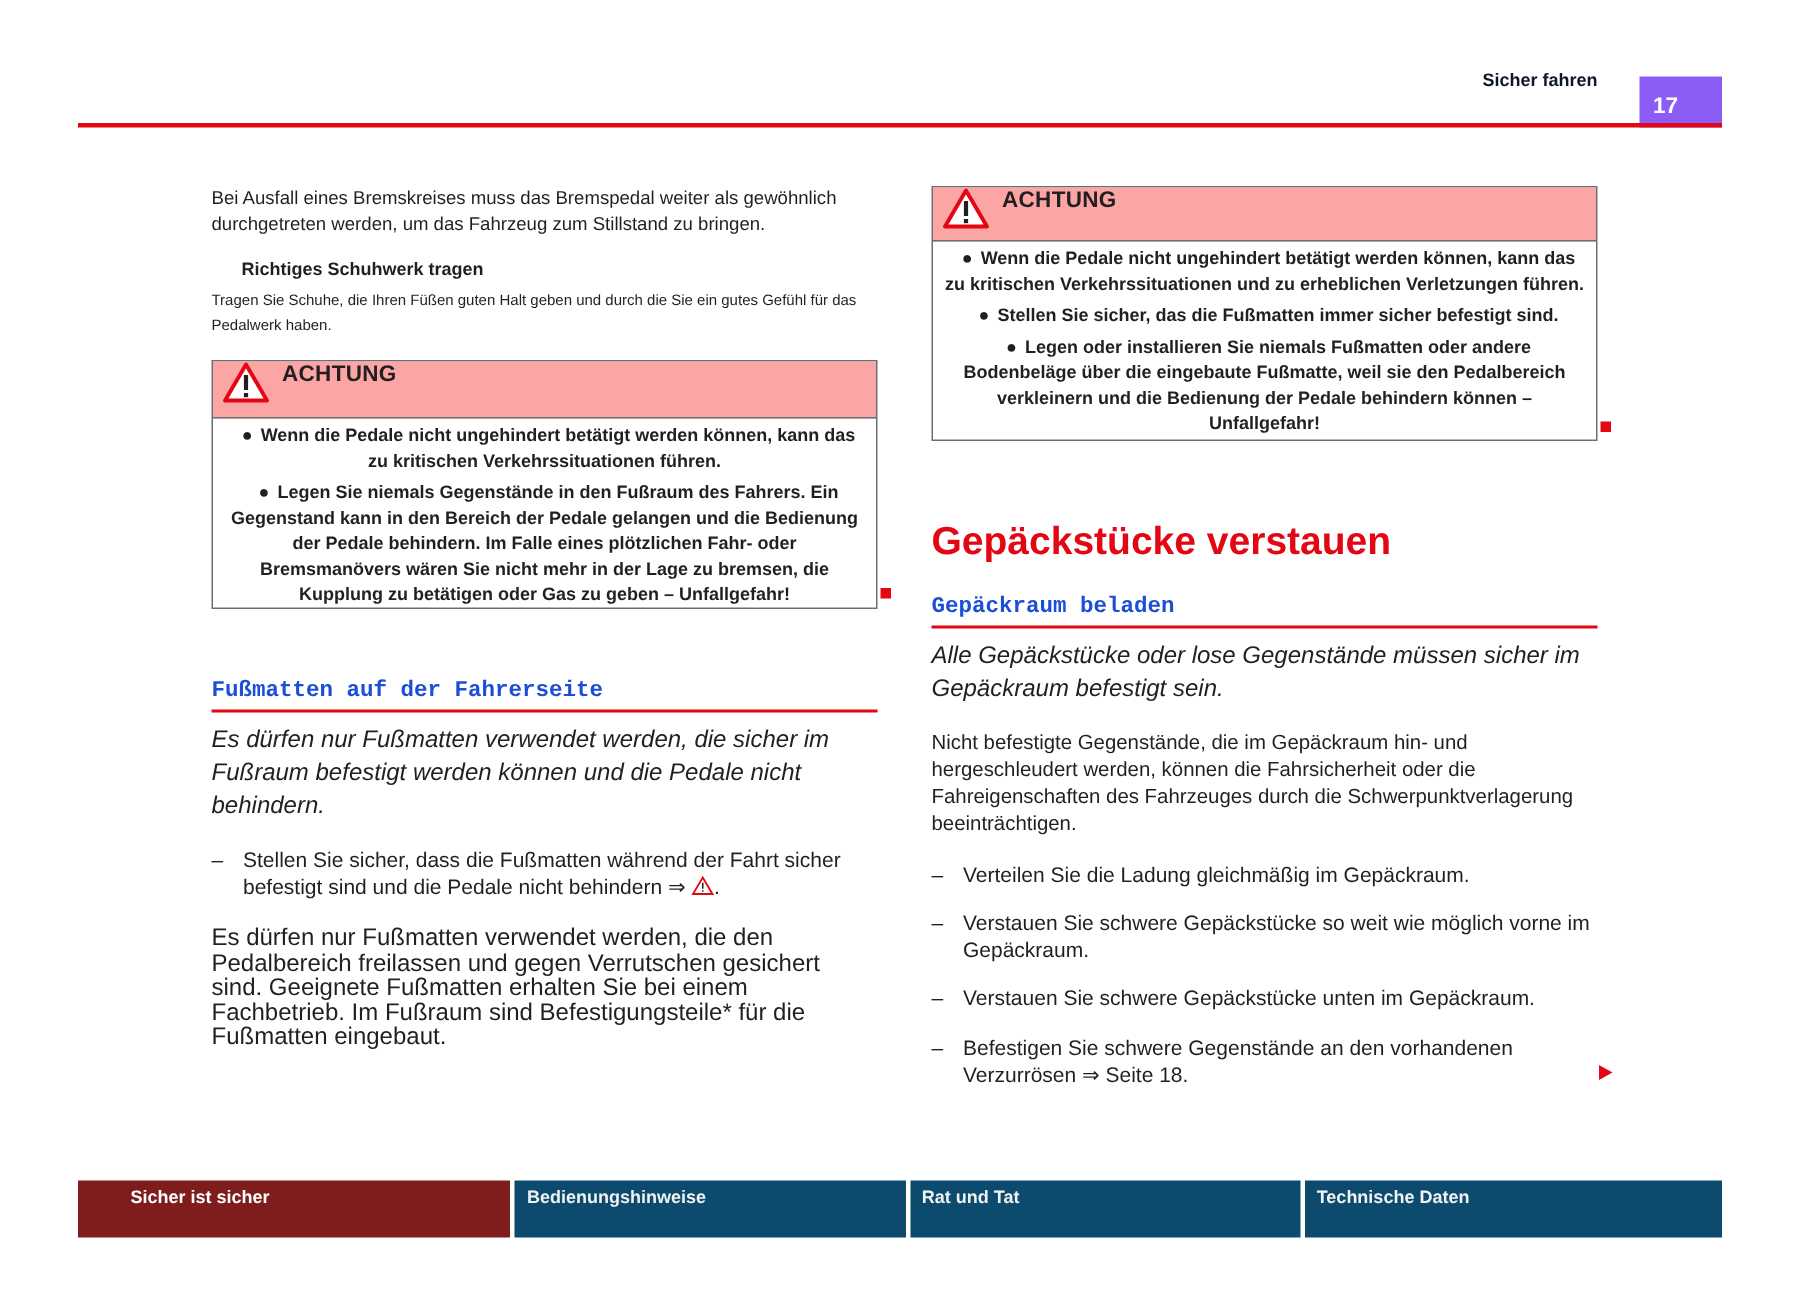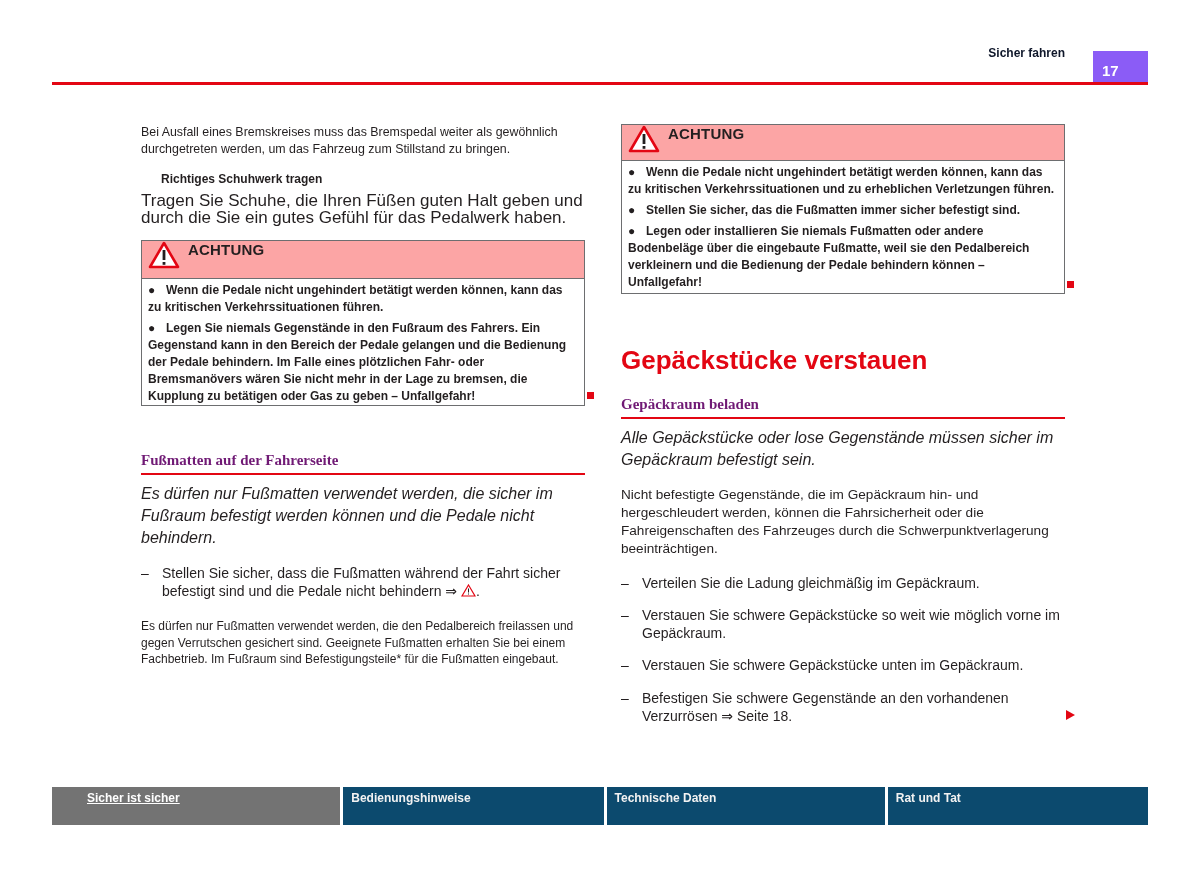--- a/index.html
+++ b/index.html
@@ -5,67 +5,67 @@
   * { box-sizing: border-box; margin: 0; padding: 0; }
   html, body { width: 1200px; height: 876px; background: #ffffff; overflow: hidden; }
   body { position: relative; font-family: "DejaVu Sans", sans-serif; color: #231f20; }
 
   
   .hdr-rule { position: absolute; left: 52px; top: 82px; width: 1096px; height: 3px; background: #e30613; }
   .hdr-title { position: absolute; right: 135px; top: 46px; font-family: "Liberation Sans", sans-serif; font-weight: bold; font-size: 12px; color: #0f172a; }
   .hdr-page { position: absolute; left: 1093px; top: 51px; width: 55px; height: 34px; background: #8b5cf6; color: #fff; font-family: "Liberation Sans", sans-serif; font-weight: bold; font-size: 15px; padding: 11px 0 0 9px; }
 
   .p { font-family: "Liberation Sans", sans-serif; font-size: 12.6px; line-height: 17px; color: #231f20; }
-  .p-small { font-size: 12px; line-height: 16.5px; }
+  .p-small { font-size: 16px; line-height: 16.5px; }
   .subhead-b { font-family: "Liberation Sans", sans-serif; font-weight: bold; font-size: 12px; margin-left: 20px; }
 
   .warn { position: absolute; border: 1.5px solid #6d6e70; background: #fff; }
   .warn-head { background: #fca5a5; border-bottom: 1.5px solid #6d6e70; height: 38px; display: flex; padding-left: 6px; }
   .warn-head .tri { width: 32px; height: 28px; margin-right: 8px; }
   .warn-head .lbl { font-family: "Liberation Sans", sans-serif; font-size: 15px; font-weight: bold; letter-spacing: 0.2px; color: #231f20; }
   .warn-body { padding: 3px 6px 4px 6px; }
-  .warn-item { font-family: "Liberation Sans", sans-serif; font-weight: bold; font-size: 12px; line-height: 17px; margin-bottom: 4px; }
+  .warn-item { font-family: "Liberation Sans", sans-serif; font-weight: bold; font-size: 12px; line-height: 17px; margin-bottom: 4px; text-align: center; }
   .warn-item:last-child { margin-bottom: 0; }
   .warn-item .bul { display: inline-block; width: 18px; }
 
   .end-sq { position: absolute; width: 7px; height: 7px; background: #e30613; }
 
-  .h2 { font-family: Liberation Serif, serif; font-weight: bold; color: #701a75; font-size: 15px; }
+  .h2 { font-family: Liberation Mono, monospace; font-weight: bold; color: #1d4ed8; font-size: 15px; }
   .h2-rule { height: 2px; background: #e30613; margin-top: 4px; }
   .h1 { font-family: "Liberation Sans", sans-serif; font-weight: bold; color: #e30613; font-size: 26px; }
 
   .intro { font-family: "Liberation Sans", sans-serif; font-style: italic; font-size: 16px; line-height: 22px; color: #231f20; }
 
   .dash-item { display: flex; font-family: "Liberation Sans", sans-serif; font-size: 14px; line-height: 18px; color: #231f20; }
   .dash-item .dash { width: 21px; flex: none; }
   .warn-ref { display: inline-block; width: 15px; height: 13px; vertical-align: -1px; }
 
   .cont-arrow { position: absolute; left: 1066px; top: 710px; width: 0; height: 0; border-top: 5px solid transparent; border-bottom: 5px solid transparent; border-left: 9px solid #e30613; }
 
   
   .footer { position: absolute; left: 52px; top: 787px; width: 1096px; height: 38px; display: flex; }
   .ftab { height: 38px; padding: 4px 0 0 35px; font-family: "Liberation Sans", sans-serif; font-weight: bold; font-size: 12px; color: #ffffff; }
-  .ftab.active { background: #737373; width: 289px; text-decoration: underline; }
+  .ftab.active { background: #7f1d1d; width: 289px; }
   .ftab.inactive { background: #0c4a6e; color: #f2f2f2; padding-left: 8px; }
   .ftab.t2 { width: 261px; margin-left: 3px; }
   .ftab.t3 { width: 261px; margin-left: 3px; }
   .ftab.t4 { width: 279px; margin-left: 3px; }
 </style>
 </head>
 <body>
 
 <div class="hdr-title">Sicher fahren</div>
 <div class="hdr-page">17</div>
 <div class="hdr-rule"></div>
 
 <div class="p" style="position:absolute; left:141px; top:124px; width:444px; font-size:12.4px;">Bei Ausfall eines Bremskreises muss das Bremspedal weiter als gewöhnlich durchgetreten werden, um das Fahrzeug zum Stillstand zu bringen.</div>
 
 <div class="subhead-b" style="position:absolute; left:141px; top:172px;">Richtiges Schuhwerk tragen</div>
 
-<div class="p" style="position:absolute; left:141px; top:192px; width:444px; font-size:17px;">Tragen Sie Schuhe, die Ihren Füßen guten Halt geben und durch die Sie ein gutes Gefühl für das Pedalwerk haben.</div>
+<div class="p" style="position:absolute; left:141px; top:192px; width:444px; font-size:10px;">Tragen Sie Schuhe, die Ihren Füßen guten Halt geben und durch die Sie ein gutes Gefühl für das Pedalwerk haben.</div>
 
 <div class="warn" style="left:141px; top:240px; width:444px; height:166px;">
   <div class="warn-head">
     <svg class="tri" viewBox="0 0 32 28">
       <path d="M16 2 L30 26 L2 26 Z" fill="#fff" stroke="#e30613" stroke-width="2.6" stroke-linejoin="round"></path>
       <rect x="14.6" y="9" width="2.8" height="10" fill="#231f20"></rect>
       <rect x="14.6" y="21" width="2.8" height="2.8" fill="#231f20"></rect>
     </svg>
     <span class="lbl">ACHTUNG</span>
   </div>
@@ -140,15 +140,15 @@
 <div class="dash-item" style="position:absolute; left:621px; top:689px; width:440px;">
   <span class="dash">–</span>
     <span>Befestigen Sie schwere Gegenstände an den vorhandenen Verzurrösen ⇒ Seite 18.</span>
 </div>
 
 <div class="cont-arrow"></div>
 
 <div class="footer">
   <div class="ftab active">Sicher ist sicher</div>
   <div class="ftab inactive t2">Bedienungshinweise</div>
+  <div class="ftab inactive t3">Rat und Tat</div>
   <div class="ftab inactive t4">Technische Daten</div>
-  <div class="ftab inactive t3">Rat und Tat</div>
 </div>
 
 </body></html>

